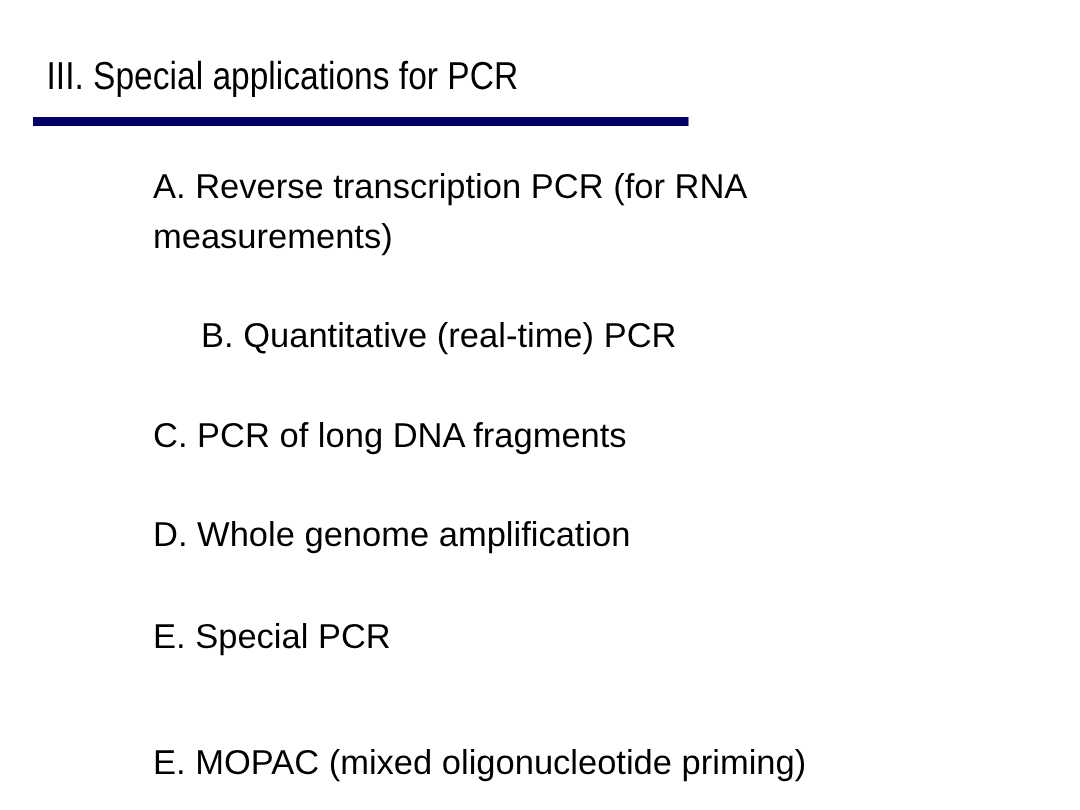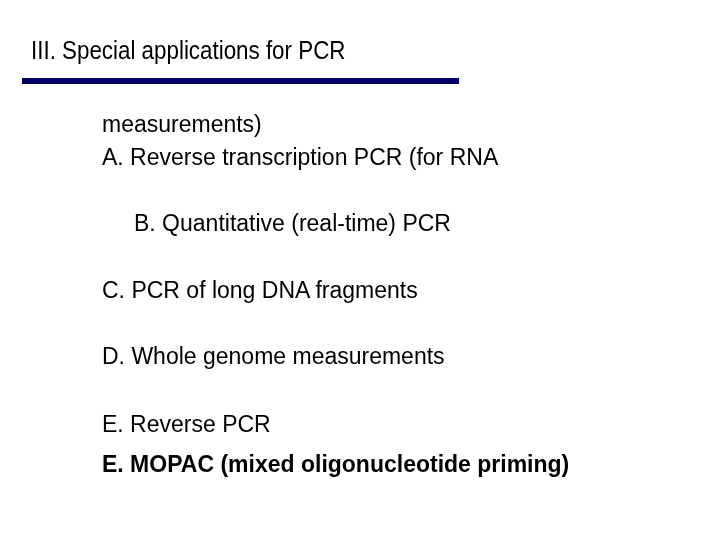--- a/index.html
+++ b/index.html
@@ -25,21 +25,21 @@
     }
   </style>
 </head>
 <body>
 
 <div>
   <div class="title">III. Special applications for PCR</div>
   <div class="rule"></div>
 
   <div class="item" style="top:108px;">
+    <div>A. Reverse transcription PCR (for RNA</div>
     <div>measurements)</div>
-    <div>A. Reverse transcription PCR (for RNA</div>
   </div>
   <div class="item" style="top:207px;margin-left:32px;">B. Quantitative (real-time) PCR</div>
   <div class="item" style="top:274px;text-align:center;">C. PCR of long DNA fragments</div>
-  <div class="item" style="top:340px;">D. Whole genome measurements</div>
-  <div class="item" style="top:408px;">E. Reverse PCR</div>
-  <div class="item" style="top:448px;font-weight:bold;">E. MOPAC (mixed oligonucleotide priming)</div>
+  <div class="item" style="top:340px;">D. Whole genome amplification</div>
+  <div class="item" style="top:408px;">E. Special PCR</div>
+  <div class="item" style="top:492px;">E. MOPAC (mixed oligonucleotide priming)</div>
 </div>
 
 </body></html>

